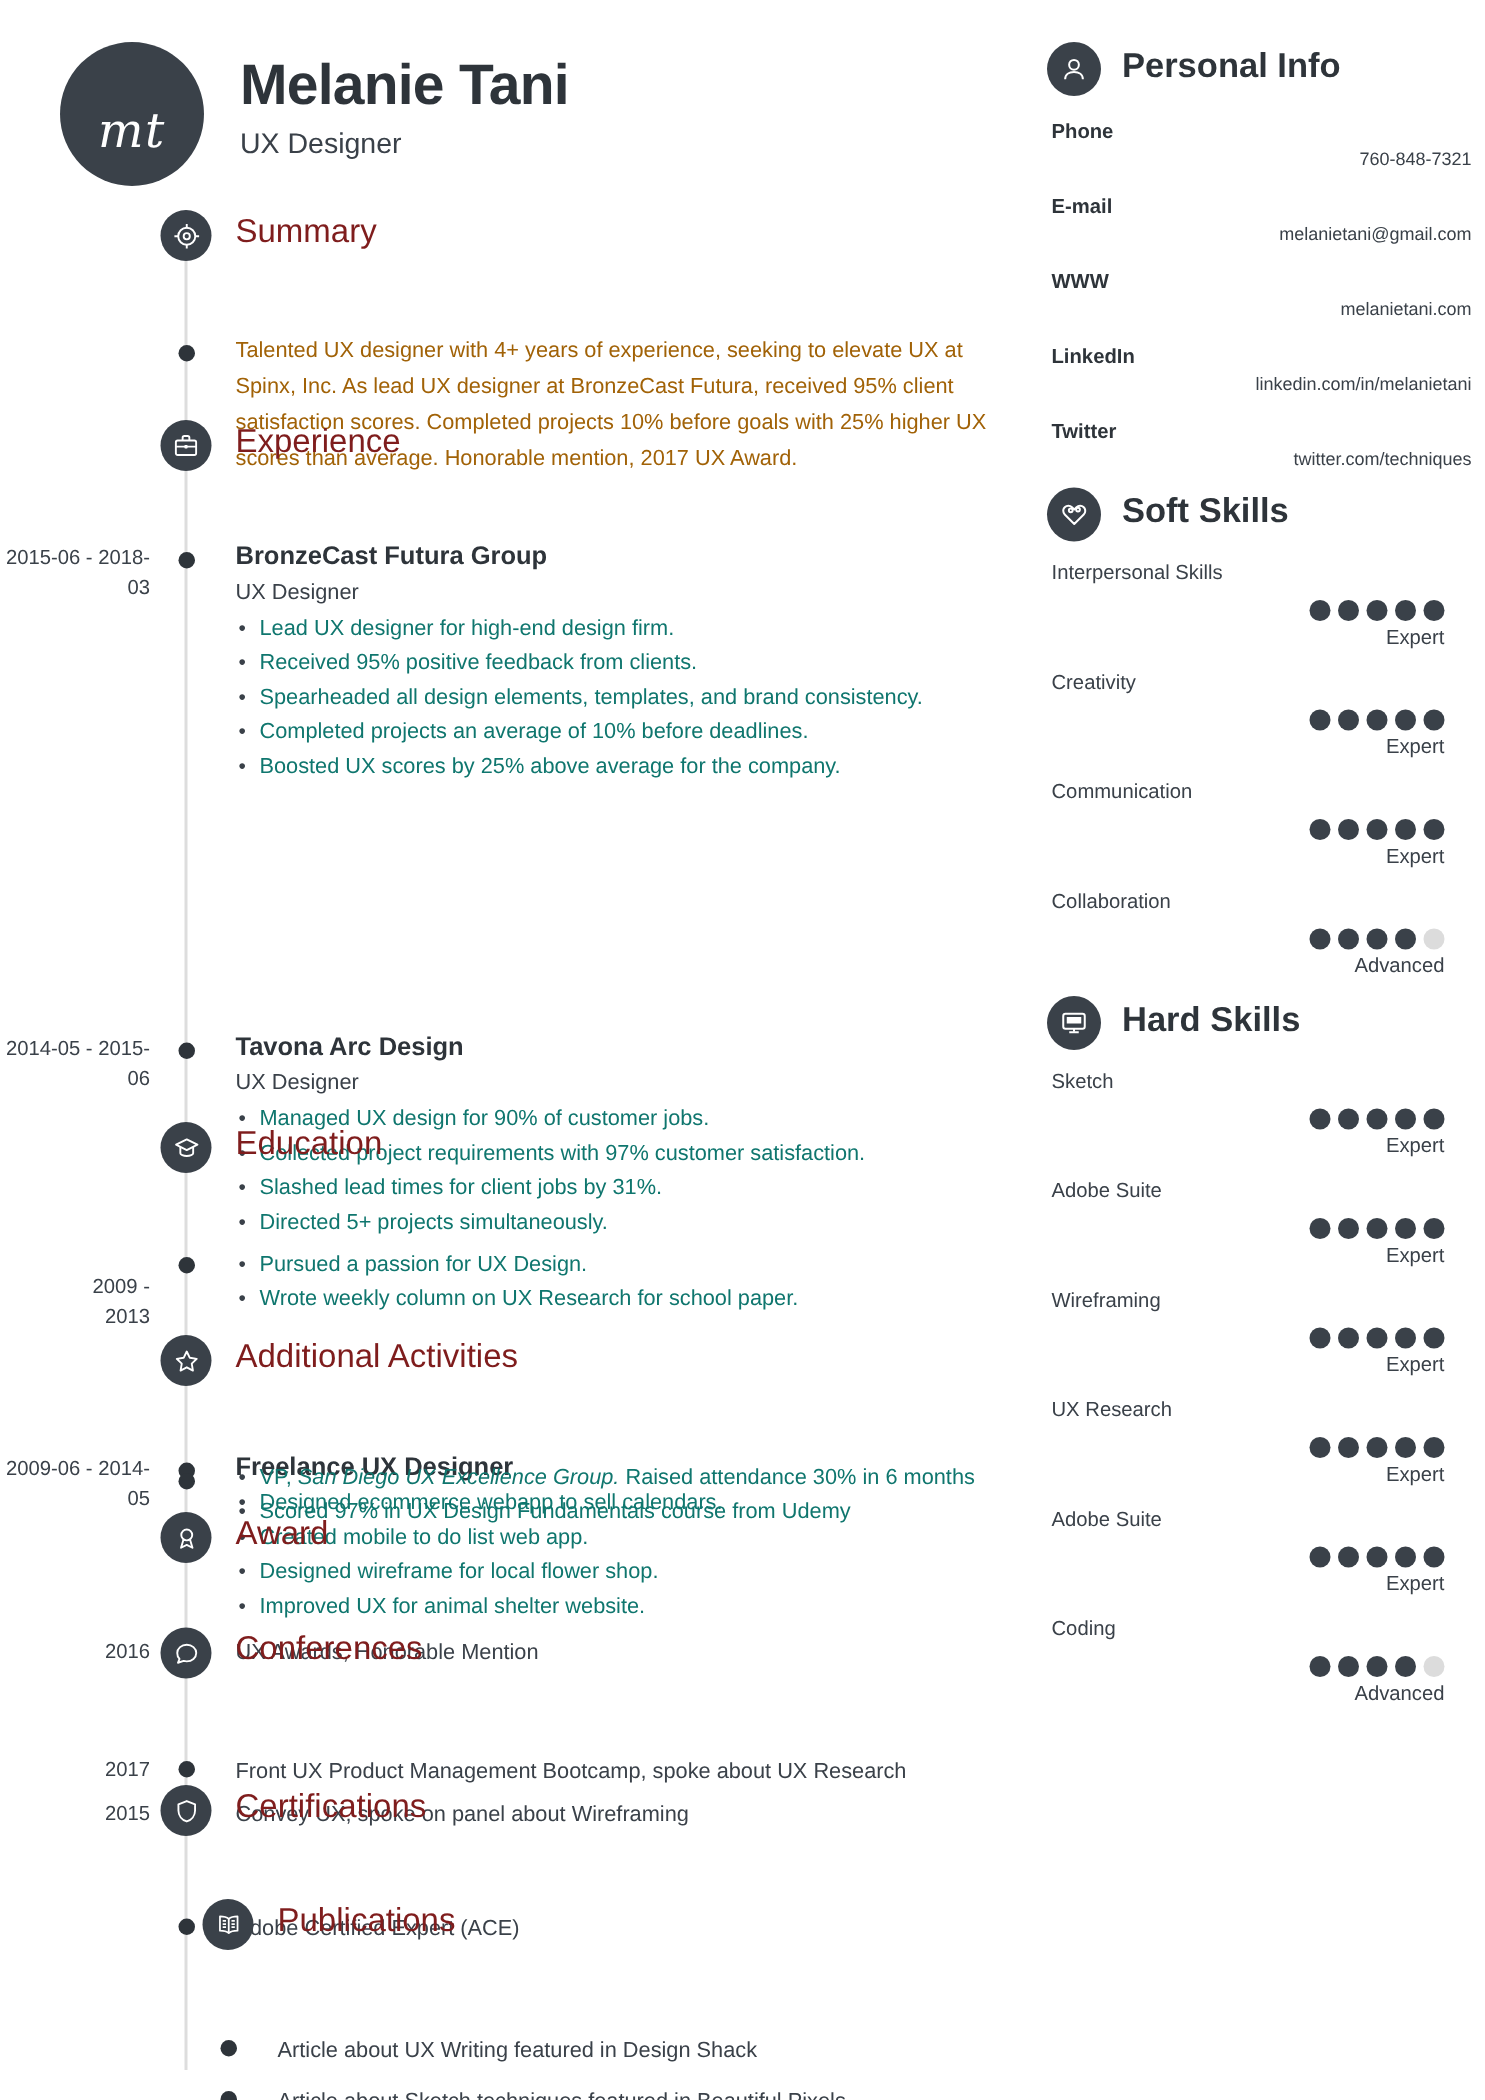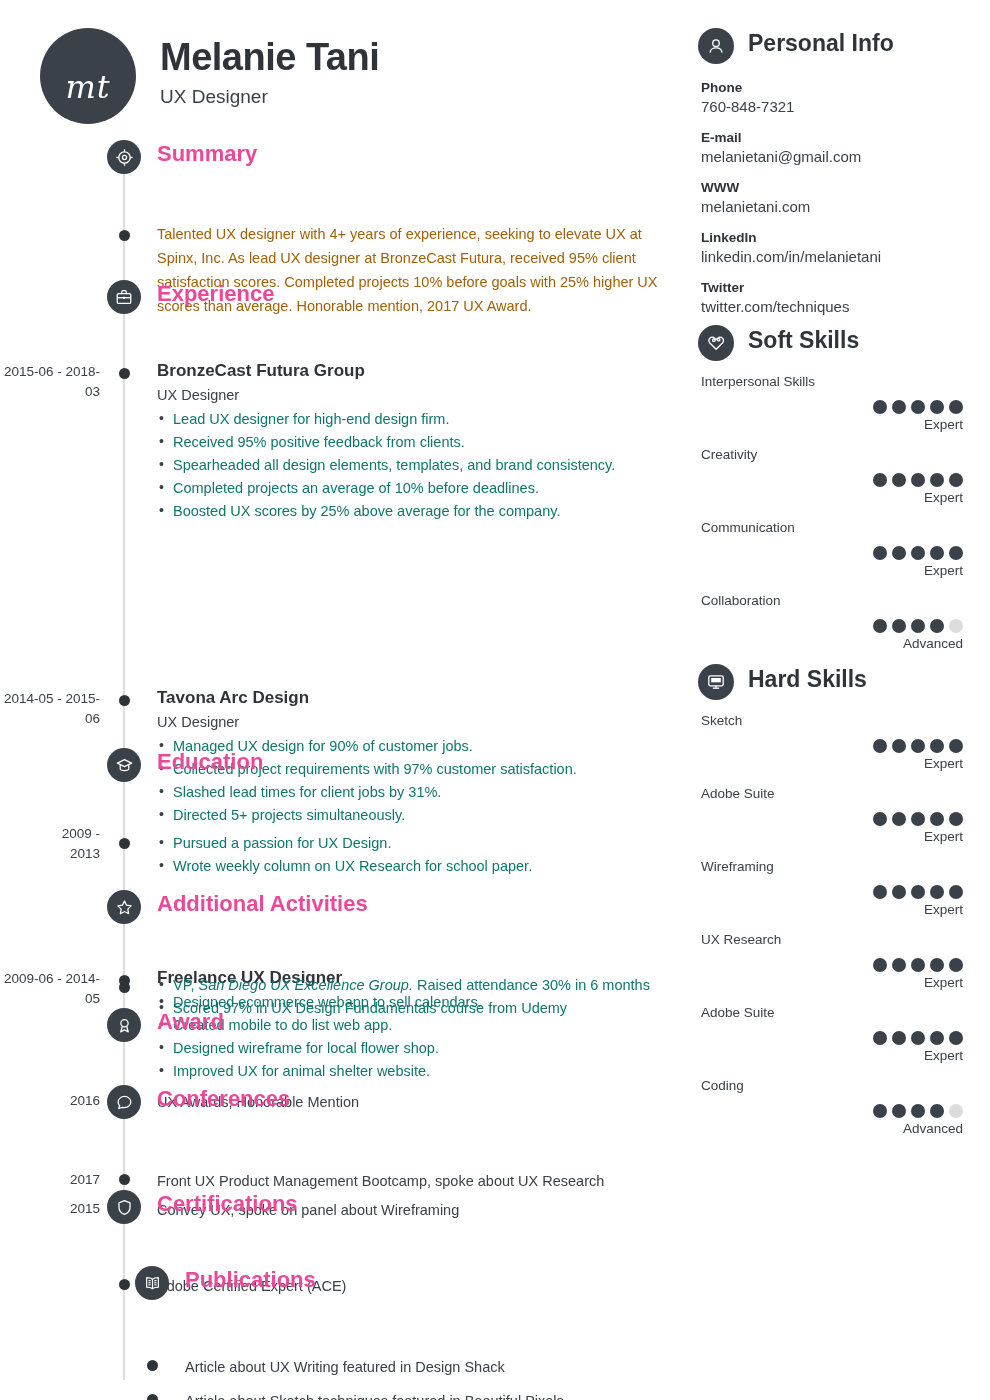--- a/index.html
+++ b/index.html
@@ -91,22 +91,22 @@
     background: #3a4149;
     display: flex;
     align-items: center;
     justify-content: center;
   }
   .sec-icon svg { display: block; }
   .sec-title {
     position: absolute;
     left: 157px; top: 1px;
     font-size: 22px;
-    font-weight: bold;
-    color: #ec4899;
+    font-weight: normal;
+    color: #7f1d1d;
     white-space: nowrap;
   }
 
   
   .entry { position: relative; }
   .dot {
     position: absolute;
     left: 119px;
     width: 11px; height: 11px;
     border-radius: 50%;
@@ -198,23 +198,24 @@
     white-space: nowrap;
   }
   .info-item { position: absolute; left: 11px; width: 280px; }
   .info-label {
     font-size: 13.5px;
     font-weight: bold;
     color: #2e343a;
     line-height: 19px;
   }
   .info-value {
-    font-size: 15px;
+    font-size: 12px;
     color: #3a4149;
     line-height: 19px;
+    text-align: right;
   }
 
   .skill { position: absolute; left: 11px; width: 280px; }
   .skill-name {
     font-size: 13.5px;
     color: #3a4149;
     line-height: 18px;
   }
   .dots-row {
     display: flex;
@@ -338,21 +339,21 @@
         <div class="sec-icon">
           <svg width="19" height="19" viewBox="0 0 24 24" fill="none" stroke="#ffffff" stroke-width="1.6" stroke-linejoin="round">
             <path d="M12 4.5 21 9l-9 4.5L3 9z"></path>
             <path d="M6.6 11v5.2c0 1.2 2.5 2.3 5.4 2.3s5.4-1.1 5.4-2.3V11"></path>
           </svg>
         </div>
         <div class="sec-title">Education</div>
       </div>
       <div class="entry">
         <div class="dot" style="top:52px;"></div>
-        <div class="dates" style="top:38px;padding-left:40px;">2009 - 2013</div>
+        <div class="dates" style="top:62px;padding-left:40px;">2009 - 2013</div>
         <div class="body" style="top:44px;">
           <ul class="bullets">
             <li>Pursued a passion for UX Design.</li>
             <li>Wrote weekly column on UX Research for school paper.</li>
           </ul>
         </div>
       </div>
     </div>
 
     <div class="sec" style="top:890px;">

